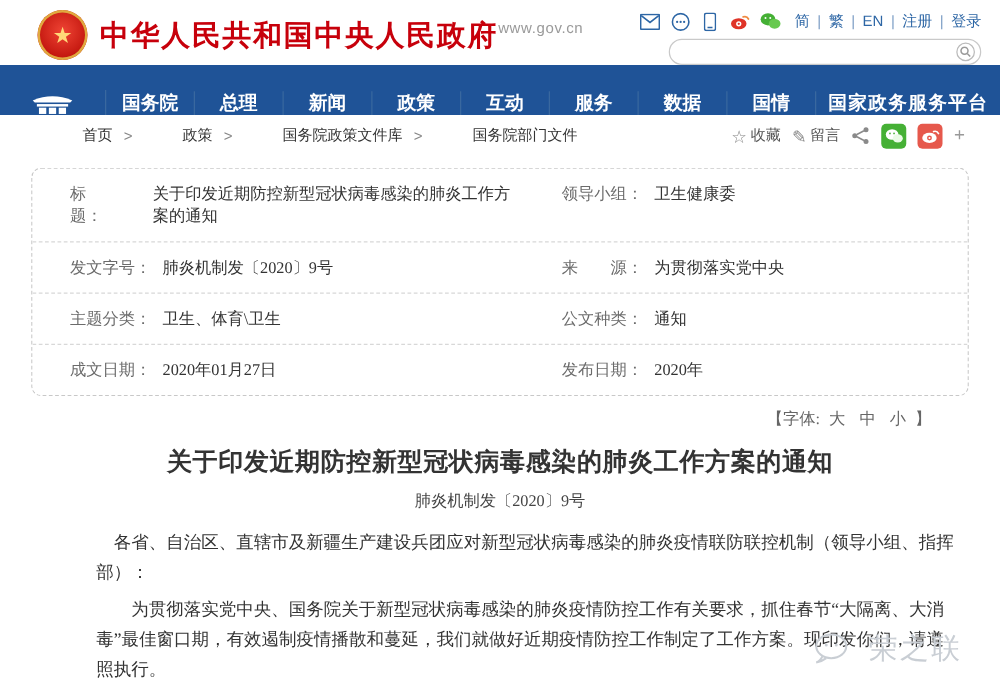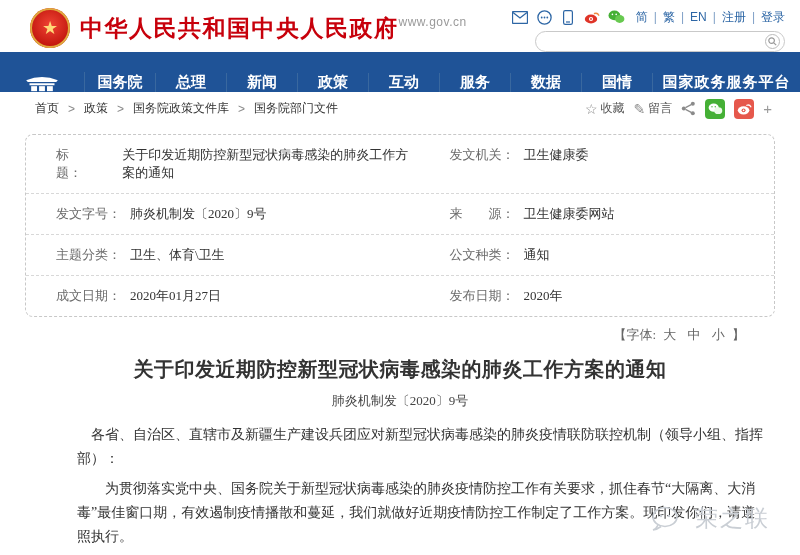--- a/index.html
+++ b/index.html
@@ -39,21 +39,21 @@
               border-right:1px solid #39689f; }
   .nav-home { width:85px; }
   .nav-i { width:71px; }
   .nav-last { flex:1; border-right:none; letter-spacing:1px; }
 
   
   .bc-row { height:33px; display:flex; justify-content:space-between; align-items:center;
             padding:0 28px 0 35px; font-size:12px; color:#333;
             font-family:"Liberation Serif", serif; }
   .bc-left { display:flex; align-items:center; }
-  .bc-item { cursor:pointer; }
+  .bc-item { cursor:pointer;margin-left:31px; }
   .bc-sep { color:#888; margin:0 9px; font-family:"Liberation Sans",sans-serif; }
   .bc-actions { display:flex; align-items:center; gap:9px; color:#555;
                 font-family:"Liberation Sans",sans-serif; }
   .act { display:flex; align-items:center; gap:3px; cursor:pointer; font-size:12px; color:#555; }
   .act-ico { font-size:14px; color:#888; line-height:1; }
   .badge { width:20px; height:20px; border-radius:4px; display:flex; align-items:center;
            justify-content:center; cursor:pointer; }
   .badge-wx { background:#45b035; }
   .badge-wb { background:#e6584c; }
   .plus { color:#999; font-size:15px; cursor:pointer; }
@@ -236,32 +236,32 @@
     </div>
   </div>
 
   <div class="meta">
     <div class="mrow">
       <div class="mcell c1">
         <span class="mlabel">标　　题：</span>
         <span class="mvalue">关于印发近期防控新型冠状病毒感染的肺炎工作方案的通知</span>
       </div>
       <div class="mcell c2">
-        <span class="mlabel">发文机关：</span>
+        <span class="mlabel">领导小组：</span>
         <span class="mvalue">卫生健康委</span>
       </div>
     </div>
     <div class="mrow">
       <div class="mcell c1">
         <span class="mlabel">发文字号：</span>
         <span class="mvalue">肺炎机制发〔2020〕9号</span>
       </div>
       <div class="mcell c2">
         <span class="mlabel">来　　源：</span>
-        <span class="mvalue">卫生健康委网站</span>
+        <span class="mvalue">为贯彻落实党中央</span>
       </div>
     </div>
     <div class="mrow">
       <div class="mcell c1">
         <span class="mlabel">主题分类：</span>
         <span class="mvalue">卫生、体育\卫生</span>
       </div>
       <div class="mcell c2">
         <span class="mlabel">公文种类：</span>
         <span class="mvalue">通知</span>

